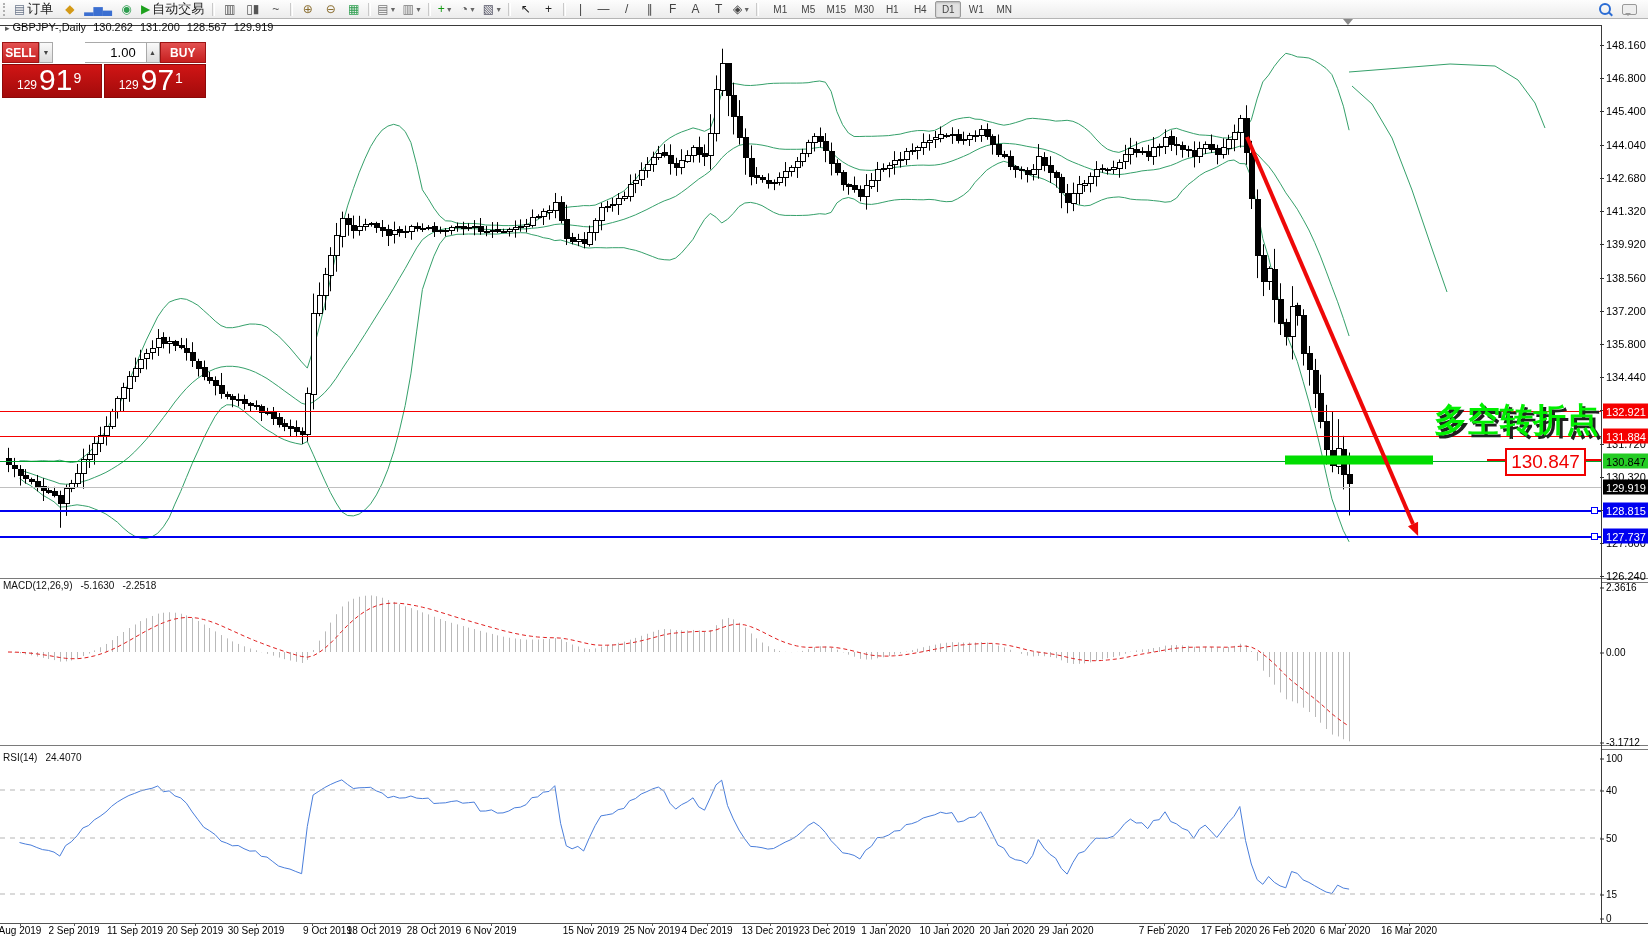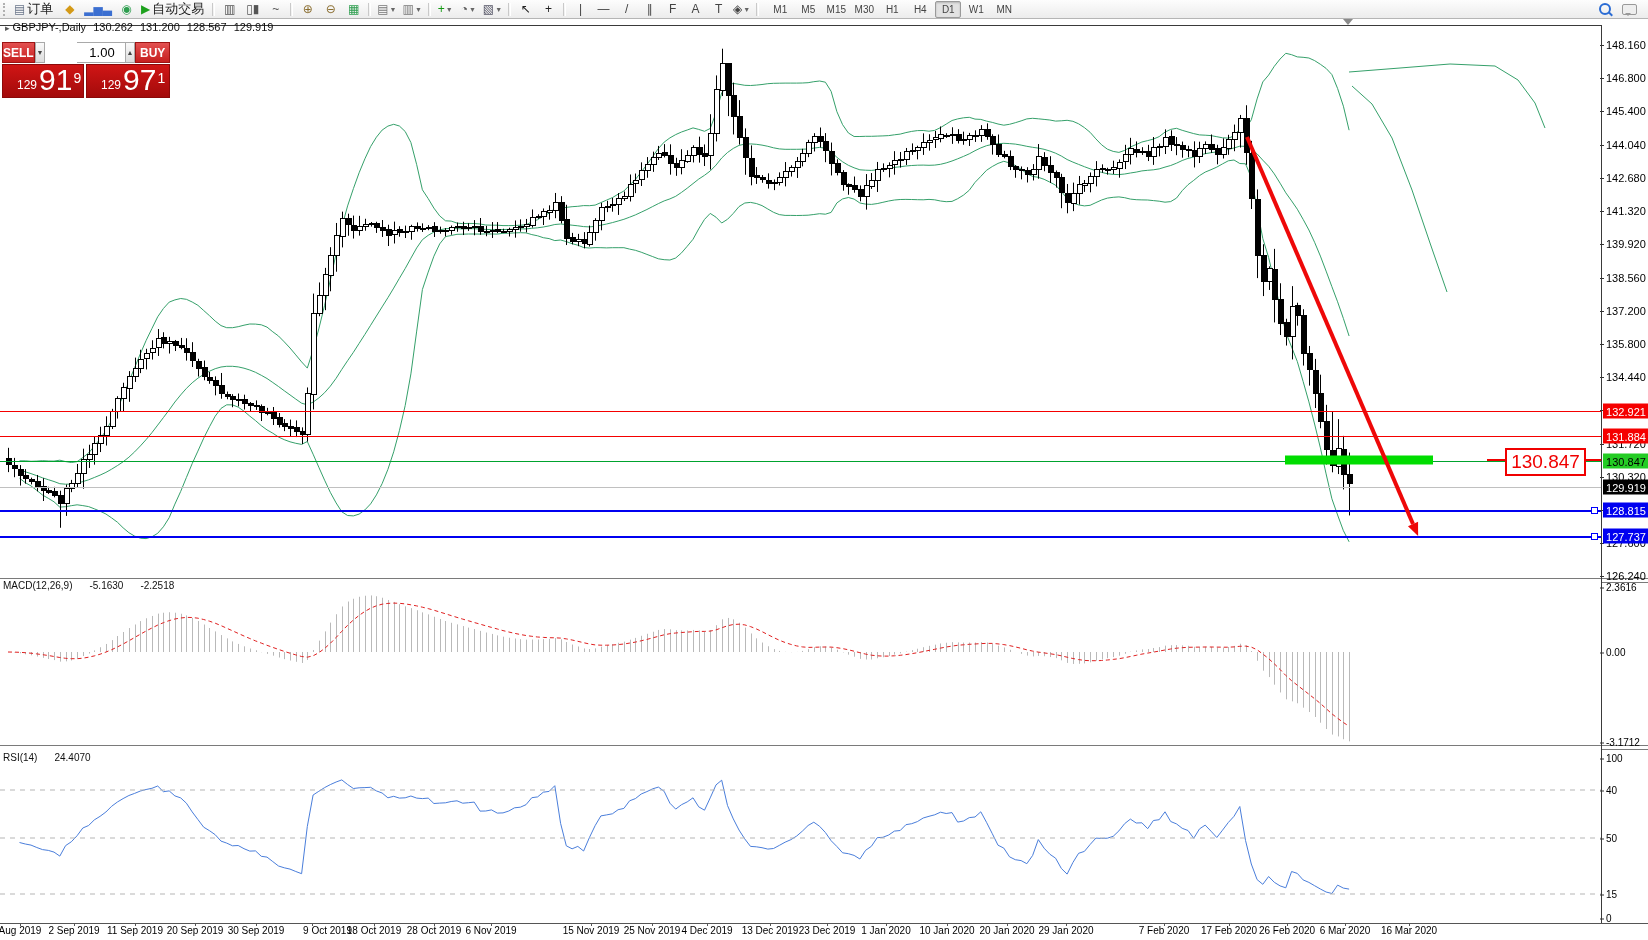--- a/index.html
+++ b/index.html
@@ -40,21 +40,21 @@
     border:5px solid transparent;border-top:6px solid #8a8a8a;}
 
   #chart-svg{position:absolute;left:0;top:0;pointer-events:none;}
 
   
   #symbol-line{position:absolute;left:5px;top:21px;font-size:11px;color:#111;z-index:6;}
   #symbol-line .bullet{color:#555;font-size:9px;margin-right:3px;}
   #symbol-line span{margin-right:4px;}
 
   
-  #quote{position:absolute;left:2px;top:42px;z-index:7;width:168px;}
+  #quote{position:absolute;left:2px;top:42px;z-index:7;width:204px;}
   #quote-row1{display:flex;height:21px;}
   .qbtn{display:flex;align-items:center;justify-content:center;color:#fff;font-size:12px;font-weight:bold;
     background:linear-gradient(#e35050,#c61f1f);border:1px solid #9d1414;}
   #sell-btn{width:44px;}
   #buy-btn{width:56px;}
   .spin{width:15px;background:linear-gradient(#fafafa,#dcdcdc);border:1px solid #a9a9a9;
     display:flex;align-items:center;justify-content:center;font-size:7px;color:#444;}
   #vol-field{width:64px;border:1px solid #a9a9a9;border-left:none;border-right:none;
     font-size:13px;color:#000;display:flex;align-items:center;justify-content:flex-end;padding-right:10px;background:#fff;margin-left:32px;}
   #quote-row2{display:flex;height:34px;margin-top:1px;}
@@ -70,21 +70,21 @@
   .ptick{position:absolute;left:1606px;font-size:11px;color:#000;transform:translateY(-50%);z-index:2;}
   .ptick:before{content:"";position:absolute;left:-6px;top:50%;width:4px;height:1px;background:#333;}
   .badge{position:absolute;left:1603px;width:46px;height:15px;font-size:11px;z-index:3;
     display:flex;align-items:center;justify-content:center;transform:translateY(-50%);}
   .dlabel{position:absolute;top:925px;font-size:10px;color:#000;transform:translateX(-50%);z-index:2;}
   .dtick{position:absolute;top:923px;width:1px;height:3px;background:#555;z-index:2;}
   .ilabel{position:absolute;left:1606px;font-size:10px;color:#000;transform:translateY(-50%);z-index:2;}
   .ilabel:before{content:"";position:absolute;left:-6px;top:50%;width:4px;height:1px;background:#333;}
 
   .pane-label{position:absolute;left:3px;font-size:10px;color:#111;z-index:2;}
-  .pane-label span{margin-right:17px;}
+  .pane-label span{margin-right:8px;}
 
   
   #cn-note{position:absolute;left:1434px;top:398px;z-index:5;font-size:33px;font-weight:bold;
     color:#00f000;text-shadow:3px 3px 0 #1f1f1f;letter-spacing:0px;font-family:"DejaVu Sans",sans-serif;}
   #price-note{position:absolute;left:1505px;top:448px;width:77px;height:24px;z-index:5;background:#fff;
     border:2px solid #f00000;color:#f00000;font-size:19px;display:flex;align-items:center;justify-content:center;}
   .hline-handle{position:absolute;width:5px;height:5px;background:#fff;border:1px solid #0000ff;z-index:4;}
 </style>
 </head>
 <body>
@@ -987,20 +987,21 @@
     </div>
   </div>
 
   <div class="pane-label" style="top:580px;">
     <span>MACD(12,26,9)</span><span>-5.1630</span><span>-2.2518</span>
   </div>
   <div class="pane-label" style="top:752px;">
     <span>RSI(14)</span><span>24.4070</span>
   </div>
 
+  <div id="cn-note">多空转折点</div>
   <div id="price-note">130.847</div>
 
   <div id="axis-labels">
       <div class="ptick" style="top: 45px;">148.160</div>
       <div class="ptick" style="top: 78px;">146.800</div>
       <div class="ptick" style="top: 111px;">145.400</div>
       <div class="ptick" style="top: 145px;">144.040</div>
       <div class="ptick" style="top: 178px;">142.680</div>
       <div class="ptick" style="top: 211px;">141.320</div>
       <div class="ptick" style="top: 244px;">139.920</div>

